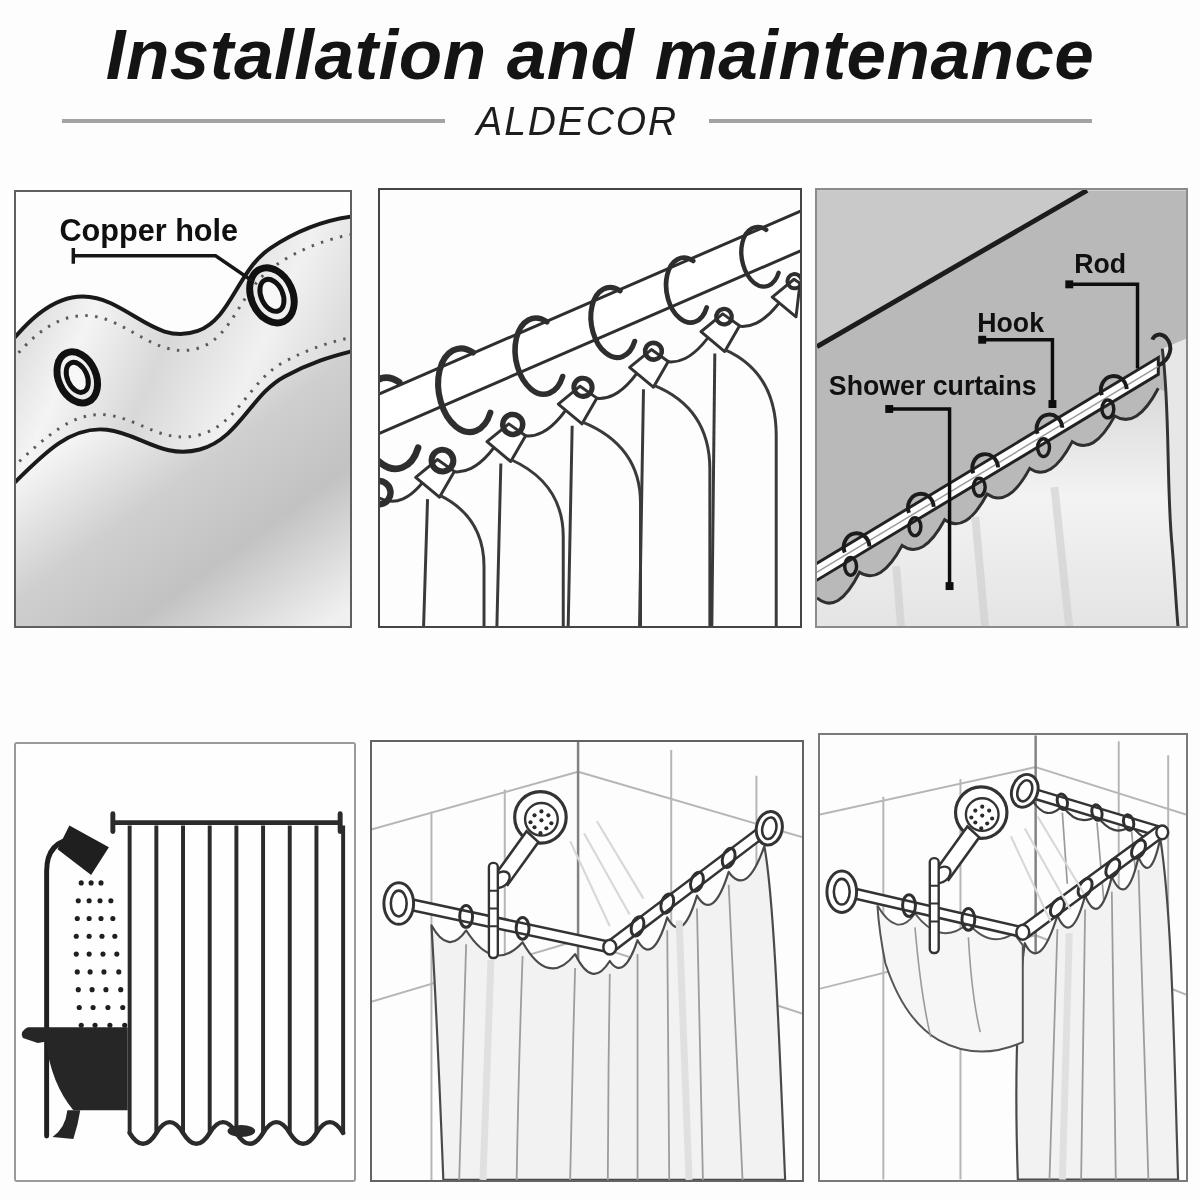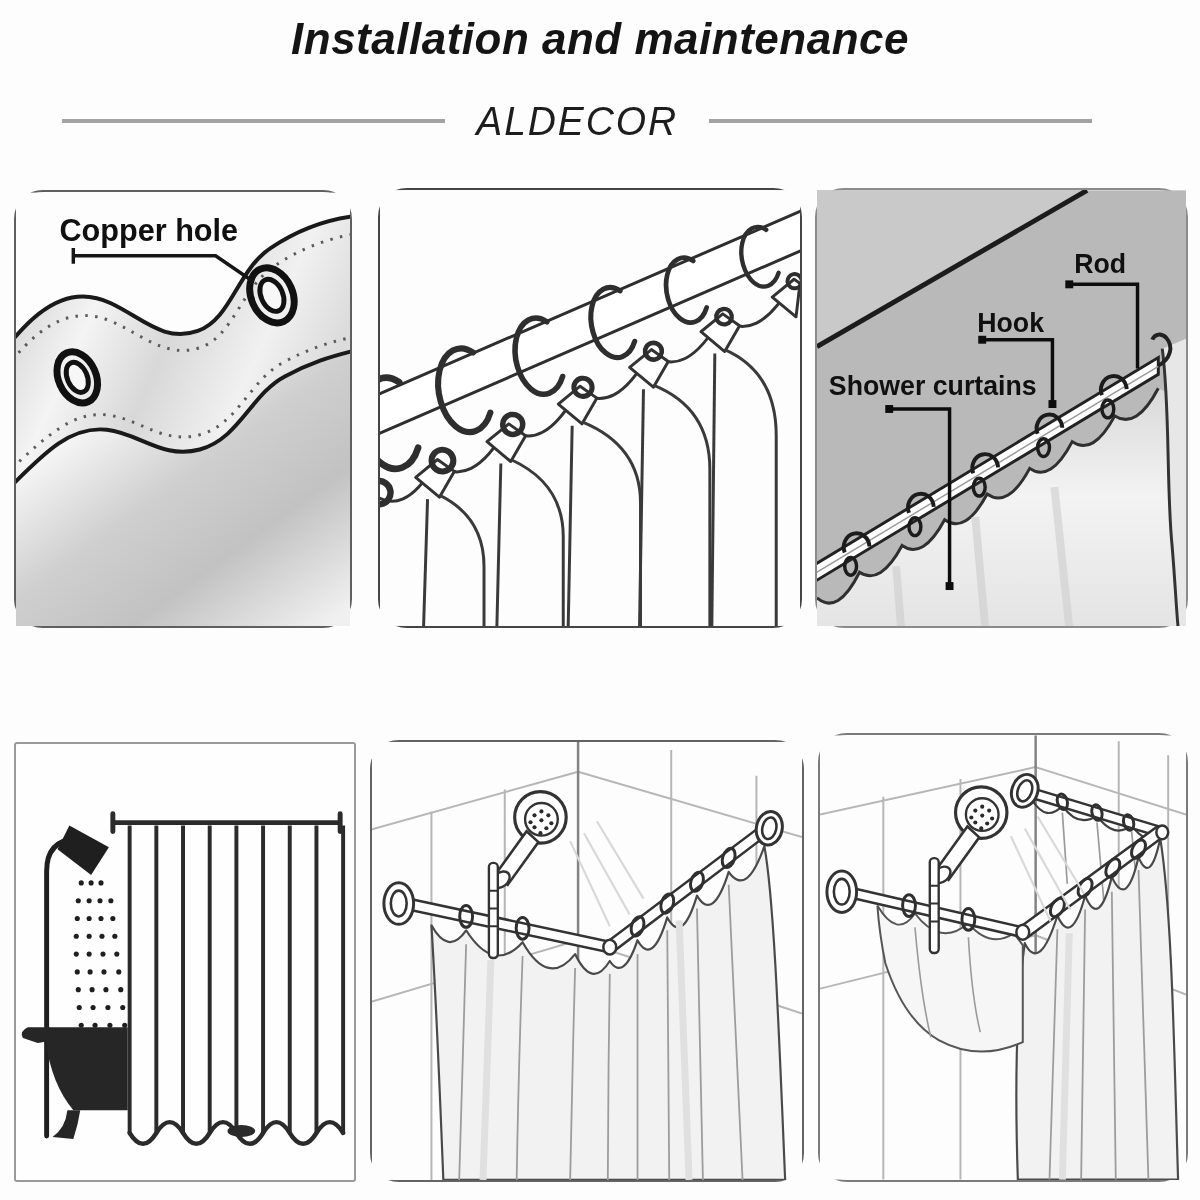--- a/index.html
+++ b/index.html
@@ -1,25 +1,25 @@
 <!DOCTYPE html>
 <html><head>
 <meta charset="utf-8">
 <style>
   html,body{margin:0;padding:0;background:#ffffff;}
   #page{position:relative;width:1200px;height:1200px;background:#fdfdfd;overflow:hidden;
         font-family:"Liberation Sans",sans-serif;}
   #title{position:absolute;top:14px;left:0;width:100%;text-align:center;
-         font-size:44px;font-weight:bold;font-style:italic;letter-spacing:.5px;color:#141414;}
+         font-size:71px;font-weight:bold;font-style:italic;letter-spacing:.5px;color:#141414;}
   #brandrow{position:absolute;top:97px;left:62px;right:108px;height:48px;
             display:flex;align-items:center;gap:26px;}
   .rule{flex:1;height:4px;background:#a3a3a3;}
   #brand{font-size:41px;font-style:italic;font-weight:400;letter-spacing:2px;color:#1d1d1d;
          transform:scaleX(.95);}
-  .panel{position:absolute;background:#fdfdfd;box-sizing:border-box;border-radius:29px;}
+  .panel{position:absolute;background:#fdfdfd;box-sizing:border-box;}
   .panel svg{display:block;width:100%;height:100%;}
   #p1{left:14px;top:190px;width:338px;height:438px;border:2px solid #5f5f5f;}
   #p2{left:378px;top:188px;width:424px;height:440px;border:2px solid #454545;}
   #p3{left:815px;top:188px;width:373px;height:440px;border:2px solid #8b8b8b;}
   #p4{left:14px;top:742px;width:342px;height:440px;border:2px solid #9a9a9a;border-radius:3px;}
   #p5{left:370px;top:740px;width:434px;height:442px;border:2px solid #636363;}
   #p6{left:818px;top:733px;width:370px;height:449px;border:2px solid #7a7a7a;}
   svg text{font-family:"Liberation Sans",sans-serif;font-weight:bold;fill:#101010;}
   .cap{font-size:31px;}
   .lbl{font-size:27px;}

